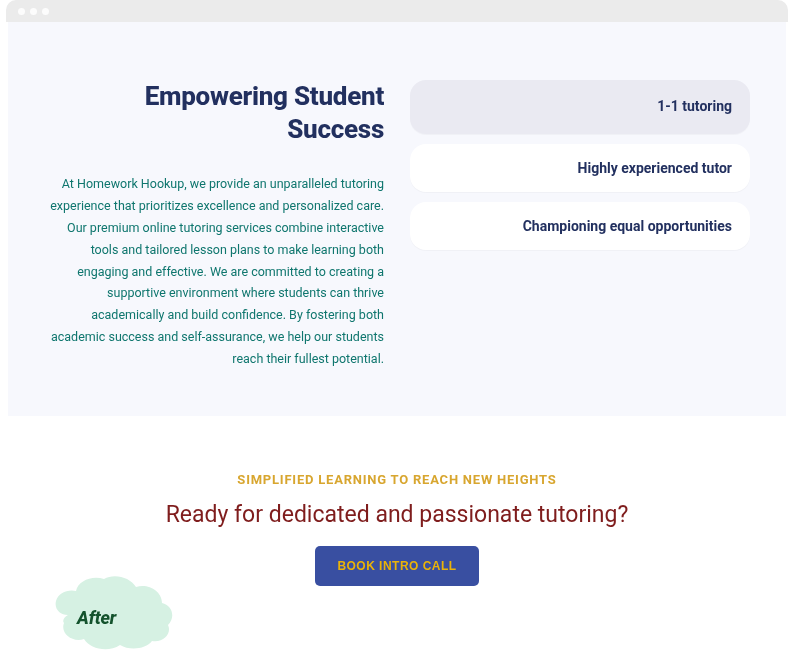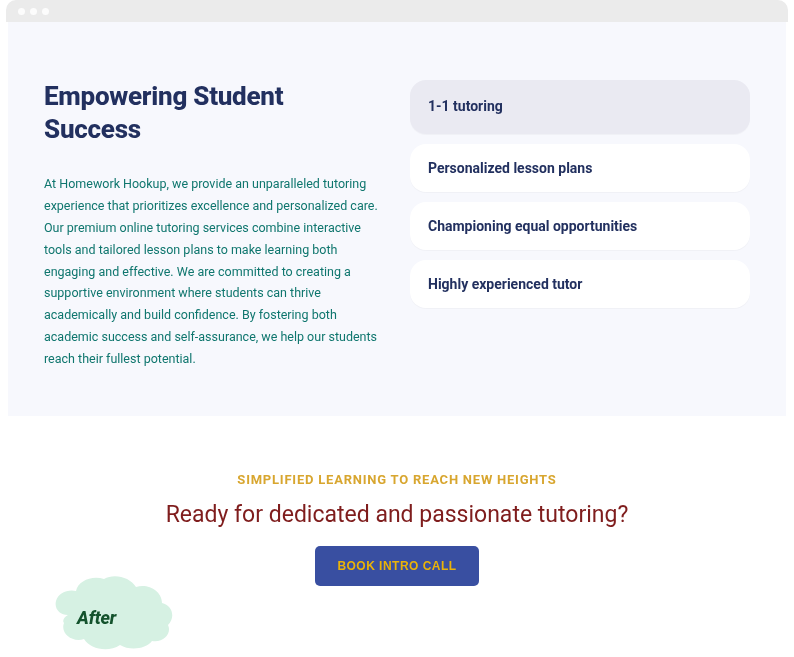--- a/index.html
+++ b/index.html
@@ -31,20 +31,21 @@
       background: #fcfcfc;
     }
     .page {
       background: #f7f8fd;
       margin: 0 8px;
       padding: 58px 36px 46px 36px;
     }
     .two-col {
       display: flex;
       gap: 26px;
+      text-align: right;
     }
     .left-col {
       flex: 1;
     }
     .right-col {
       flex: 1;
       display: flex;
       flex-direction: column;
       gap: 10px;
     }
@@ -147,27 +148,24 @@
   <div class="two-col">
     <div class="left-col">
       <h1 class="headline">Empowering Student Success</h1>
       <p class="body-text">At Homework Hookup, we provide an unparalleled tutoring experience that prioritizes excellence and personalized care. Our premium online tutoring services combine interactive tools and tailored lesson plans to make learning both engaging and effective. We are committed to creating a supportive environment where students can thrive academically and build confidence. By fostering both academic success and self-assurance, we help our students reach their fullest potential.</p>
     </div>
     <div class="right-col">
       <div class="card expanded">
         <div class="card-title">1-1 tutoring</div>
       </div>
       <div class="card">
-        <div class="card-title">Personalized lesson plans</div>
+        <div class="card-title">Highly experienced tutor</div>
       </div>
       <div class="card">
         <div class="card-title">Championing equal opportunities</div>
-      </div>
-      <div class="card">
-        <div class="card-title">Highly experienced tutor</div>
       </div>
     </div>
   </div>
 </div>
 
 <div class="cta-section">
   <div class="eyebrow">SIMPLIFIED LEARNING TO REACH NEW HEIGHTS</div>
   <h2 class="cta-heading">Ready for dedicated and passionate tutoring?</h2>
   <button class="cta-button">BOOK INTRO CALL</button>
 </div>

